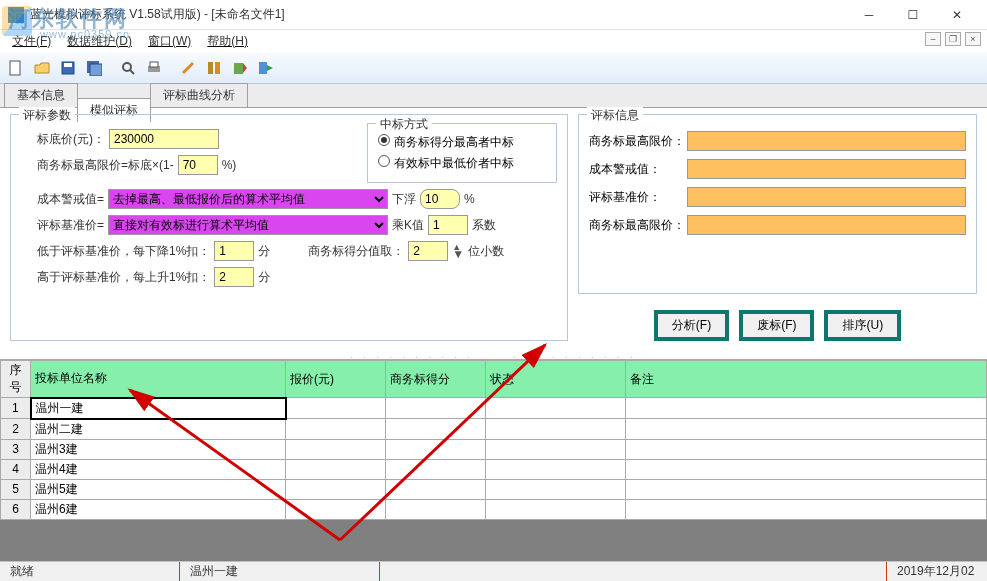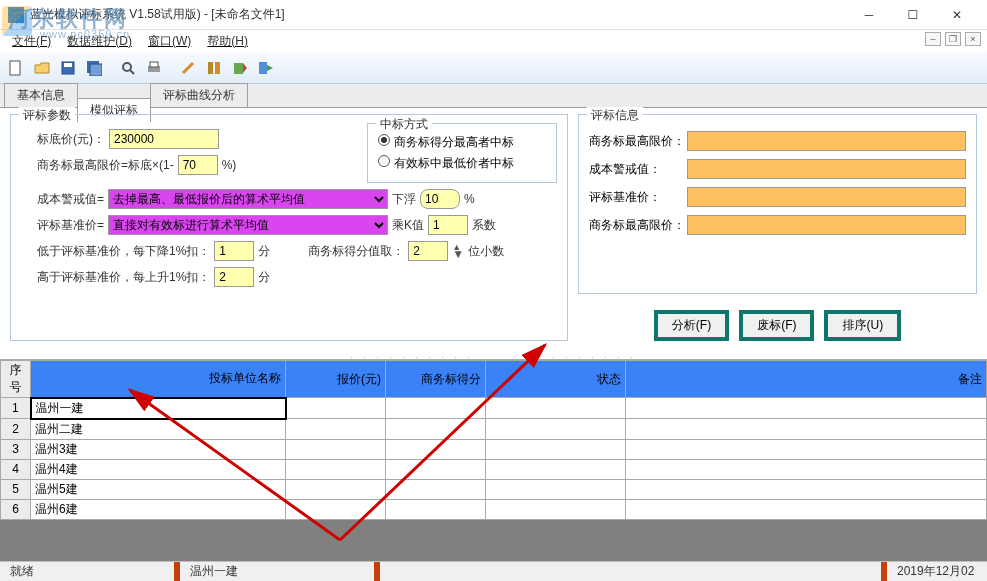--- a/index.html
+++ b/index.html
@@ -48,27 +48,27 @@
 .info-row .txt-in { flex: 1; background: #ffc060; }
 
 .btns-row { display: flex; gap: 10px; justify-content: center; margin-top: 4px; }
 .act-btn { border: 4px solid #0f766e; background: #f0f0f0; padding: 3px 14px; }
 
 .splitter { height: 8px; display: flex; align-items:center; justify-content:center; color:#aaa; font-size:9px; letter-spacing:4px; }
 
 .grid-wrap { flex: 1; overflow: hidden; border-top: 1px solid #aaa; background: #808080; display:flex; flex-direction:column; }
 .grid { border-collapse: collapse; width: 100%; background:#fff; }
 .grid th, .grid td { border: 1px solid #a9a9a9; padding: 1px 4px; height: 18px; font-weight: normal; text-align: left; background: #fff; }
-.grid th { background: #3b82f6; text-align: right; }
+.grid th { background: #86efac; text-align: left; }
 .grid .rownum { width: 30px; text-align: center; background: #ececec; }
 .grid td.editing { border: 2px solid #000; }
 .grid-fill { flex:1; background:#808080; }
 
 .statusbar { height: 20px; background: #f0f0f0; border-top: 1px solid #c0c0c0; display: flex; align-items: center; color: #333; }
-.statusbar .cell { padding: 0 10px; border-right: 6px solid #c2410c; height: 100%; display:flex; align-items:center; }
+.statusbar .cell { padding: 0 10px; border-right: 1px solid #c2410c; height: 100%; display:flex; align-items:center; }
 .statusbar .flex { flex: 1; }
 
 .arrow-overlay { position: absolute; pointer-events: none; z-index: 50; }
 </style>
 </head>
 <body>
 
 <div class="wm-logo"></div>
 <div class="watermark">河东软件网</div>
 <div class="watermark-sub">www.pc0359.cn</div>

